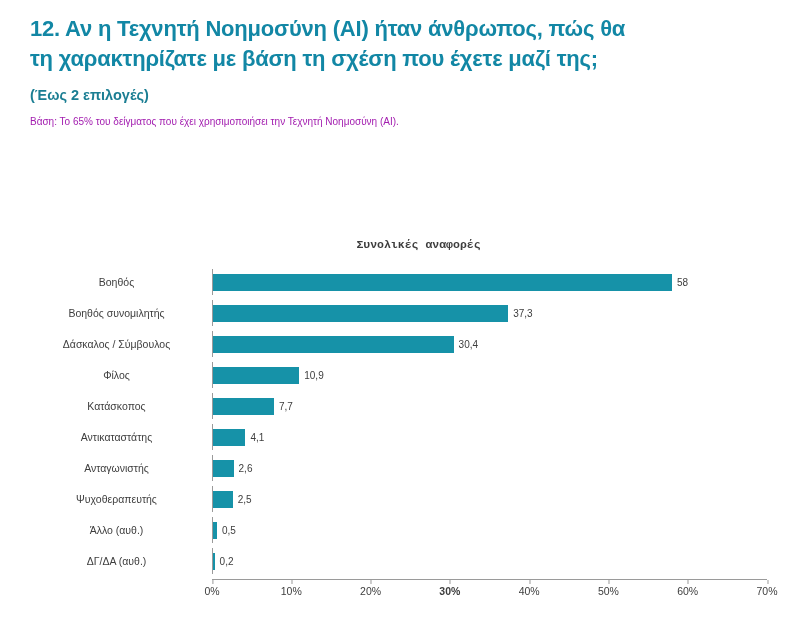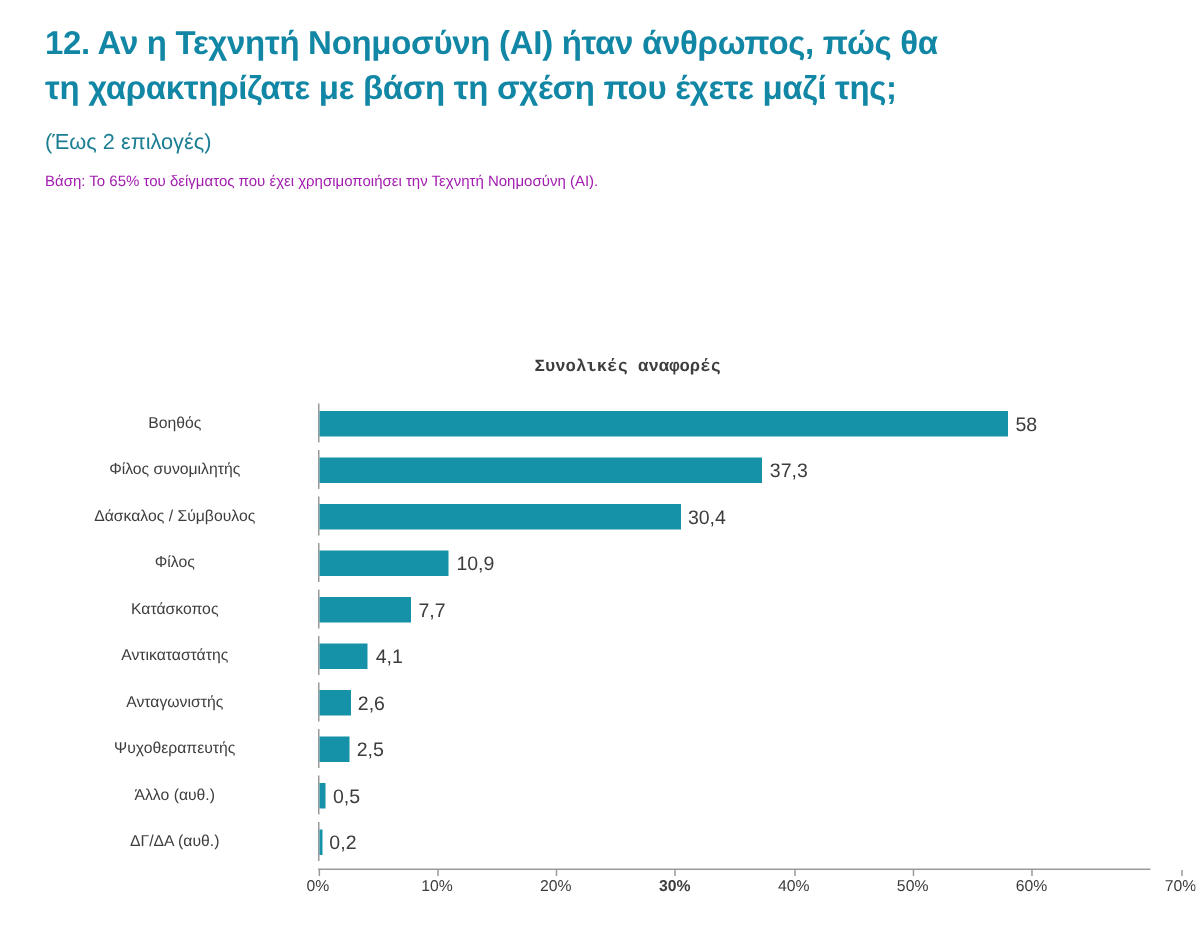--- a/index.html
+++ b/index.html
@@ -25,21 +25,21 @@
     font-size: 22px;
     font-weight: bold;
     color: #1287a5;
     line-height: 1.35;
     letter-spacing: -0.2px;
     margin: 0 0 0 0;
     max-width: 700px;
   }
   .q-sub {
     font-size: 14.5px;
-    font-weight: normal;
+    font-weight: bold;
     color: #1b7e93;
     margin-top: 14px;
   }
   .q-base {
     font-size: 10px;
     font-weight: normal;
     color: #a21caf;
     margin-top: 12px;
     line-height: 1.45;
     max-width: 640px;
@@ -87,21 +87,21 @@
     height: 100%;
     border-left: 1px solid #9a9a9a;
     display: flex;
     align-items: center;
   }
   .bar {
     height: 17px;
     background: #1692a8;
   }
   .bar-value {
-    font-size: 13px;
+    font-size: 10px;
     color: #3d3d3d;
     margin-left: 5px;
     white-space: nowrap;
   }
   .axis {
     display: flex;
     margin-top: 0;
   }
   .axis-pad {
     width: 182px;
@@ -143,21 +143,21 @@
     <div class="chart-title">Συνολικές αναφορές</div>
     <div class="plot" id="plot">
         <div class="row">
           <div class="cat-label">Βοηθός</div>
           <div class="bar-wrap">
             <div class="bar" style="width: 82.8571%; background: rgb(22, 146, 168);"></div>
             <div class="bar-value">58</div>
           </div>
         </div>
         <div class="row">
-          <div class="cat-label">Φίλος συνομιλητής</div>
+          <div class="cat-label">Βοηθός συνομιλητής</div>
           <div class="bar-wrap">
             <div class="bar" style="width: 53.2857%; background: rgb(22, 146, 168);"></div>
             <div class="bar-value">37,3</div>
           </div>
         </div>
         <div class="row">
           <div class="cat-label">Δάσκαλος / Σύμβουλος</div>
           <div class="bar-wrap">
             <div class="bar" style="width: 43.4286%; background: rgb(22, 146, 168);"></div>
             <div class="bar-value">30,4</div>
@@ -216,18 +216,18 @@
     <div class="axis">
       <div class="axis-pad"></div>
       <div class="axis-line" id="axis-line">
           <div class="tick" style="left: 0%;">0%<span class="tick-mark"></span></div>
           <div class="tick" style="left: 14.2857%;">10%<span class="tick-mark"></span></div>
           <div class="tick" style="left: 28.5714%;">20%<span class="tick-mark"></span></div>
           <div class="tick" style="left: 42.8571%; font-weight: bold;">30%<span class="tick-mark"></span></div>
           <div class="tick" style="left: 57.1429%;">40%<span class="tick-mark"></span></div>
           <div class="tick" style="left: 71.4286%;">50%<span class="tick-mark"></span></div>
           <div class="tick" style="left: 85.7143%;">60%<span class="tick-mark"></span></div>
-          <div class="tick" style="left: 100%; margin-left: 20px;">70%<span class="tick-mark"></span></div>
+          <div class="tick" style="left: 100%;">70%<span class="tick-mark"></span></div>
         </div>
     </div>
   </div>
 
 </div>
 
 </body></html>

